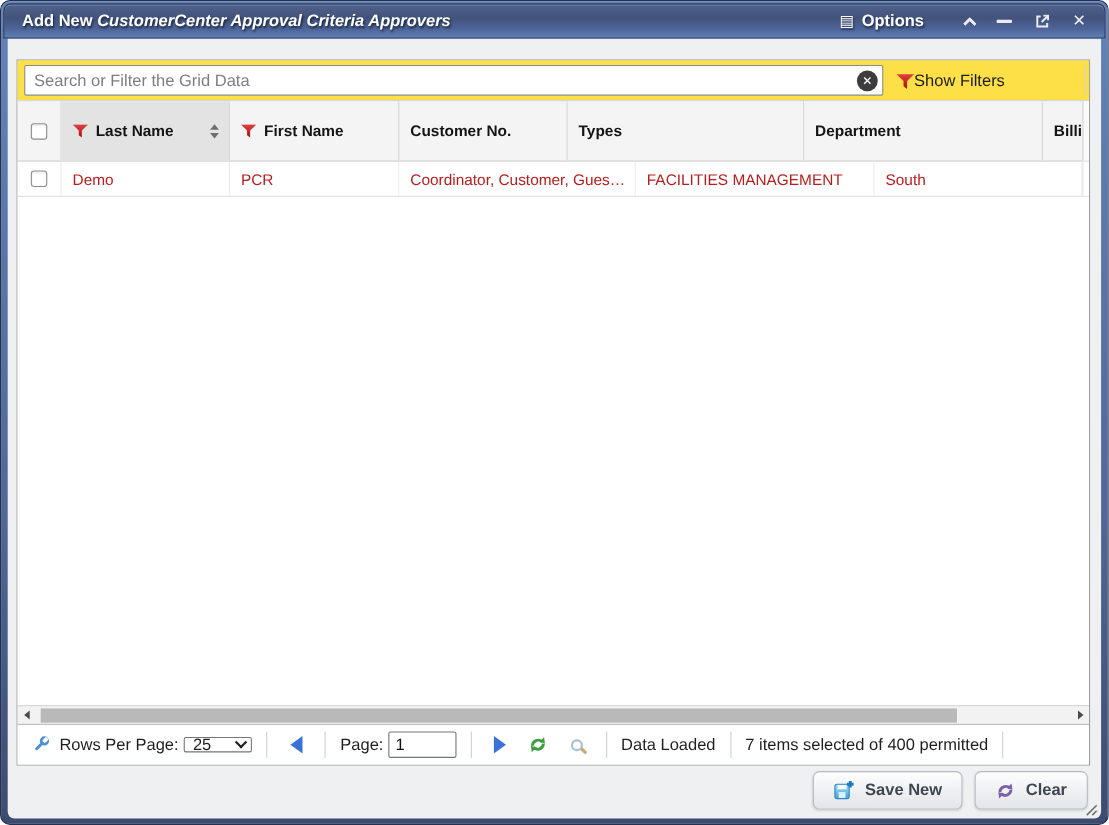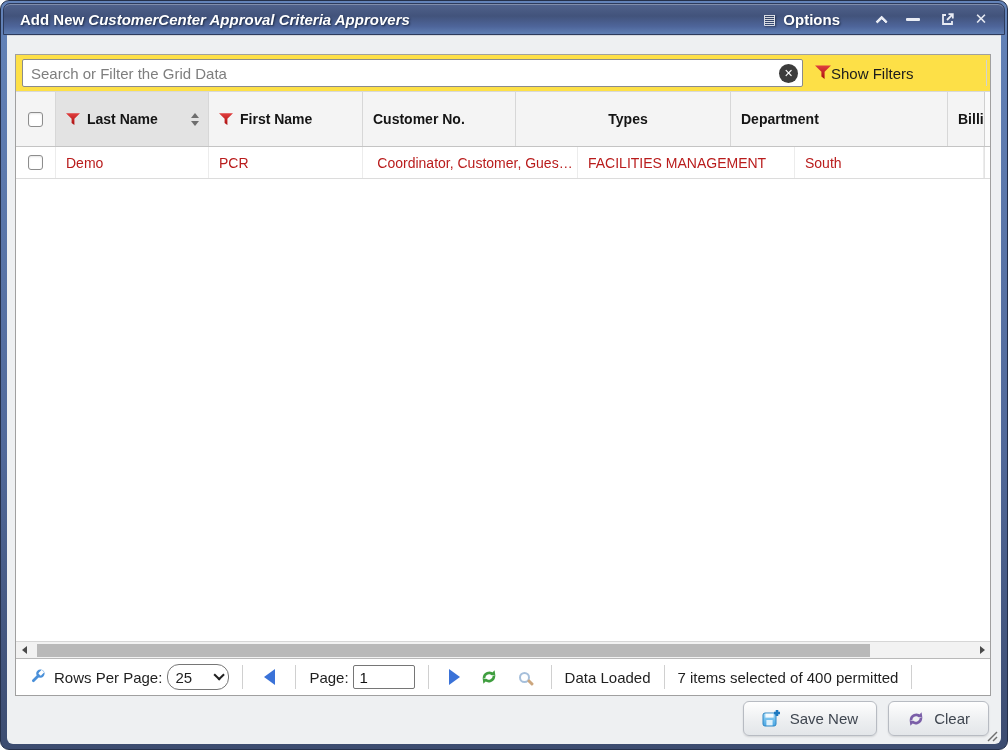--- a/index.html
+++ b/index.html
@@ -41,37 +41,37 @@
 
   
   .toolbar { height:36px; display:flex; align-items:center; background:#fde047; flex:none; }
   .search-wrap { position:relative; width:781px; margin-left:6px; flex:none; }
   .search-input { width:100%; height:28px; border:1px solid #8b8b8b; border-radius:2px;
     font-family:inherit; font-size:15px; padding:0 26px 0 8px; color:#333; }
   .search-input::placeholder { color:#7e7e7e; opacity:1; }
   .clear-x { position:absolute; right:5px; top:5px; width:19px; height:19px; border-radius:50%;
     background:#3c3c3c; color:#fff; font-size:11px; font-weight:bold;
     display:flex; align-items:center; justify-content:center; cursor:pointer; }
-  .show-filters { display:flex; align-items:flex-start; gap:0; padding:0 14px 0 12px;
+  .show-filters { display:flex; align-items:flex-end; gap:0; padding:0 14px 0 12px;
     font-size:15px; color:#1c1c1c; cursor:pointer; }
   .funnel { width:16px; height:15px; background:linear-gradient(#e34040,#a50b0b);
     clip-path:polygon(0% 6%,100% 6%,60% 48%,60% 96%,40% 80%,40% 48%);
     filter:drop-shadow(0 0 1px #5b0000); }
   .funnel.small { width:14px; height:13px; }
   .tb-sep { width:1px; height:26px; background:#d2d2d2; margin-left:58px; }
 
   
   .ghead { height:56px; display:flex; background:#f4f4f4; border-top:1px solid #d8d8d8;
     border-bottom:1px solid #c4c4c4; flex:none; font-size:14px; font-weight:bold; color:#141414; }
   .hcell { display:flex; align-items:center; gap:7px; padding:0 0 0 10px;
     border-right:1px solid #d7d7d7; overflow:hidden; white-space:nowrap; }
   .hcell.cb-col { width:40px; justify-content:center; padding:0; flex:none; }
   .hcell.sorted { background:#e3e3e3; }
   .w-ln{width:153px;flex:none;} .w-fn{width:154px;flex:none;} .w-cn{width:153px;flex:none;}
-  .w-ty{width:215px;flex:none;justify-content:center;} .w-dp{width:217px;flex:none;} .w-bl{flex:1;border-right:none;}
+  .w-ty{width:215px;flex:none;} .w-dp{width:217px;flex:none;} .w-bl{flex:1;border-right:none;}
   .gutter { width:6px; flex:none; border-left:1px solid #cfcfcf; background:#fafafa; }
   .sort { display:flex; flex-direction:column; gap:3px; margin-left:auto; margin-right:9px; }
   .tri-up  { width:0; height:0; border-left:4px solid transparent; border-right:4px solid transparent; border-bottom:5px solid #6e6e6e; }
   .tri-dn  { width:0; height:0; border-left:4px solid transparent; border-right:4px solid transparent; border-top:5px solid #6e6e6e; }
   .cb { width:15px; height:15px; border:1px solid #8d8d8d; border-radius:3px; background:#fff;
     box-shadow:inset 0 1px 2px rgba(0,0,0,.10); cursor:pointer; }
 
   
   .grow { height:32px; display:flex; align-items:stretch; border-bottom:1px solid #dcdcdc;
     font-size:14px; color:#b91c1c; flex:none; background:#fff; }
@@ -88,40 +88,40 @@
   .sb-tri-l { width:0;height:0; border-top:4px solid transparent; border-bottom:4px solid transparent; border-right:5px solid #4a4a4a; }
   .sb-tri-r { width:0;height:0; border-top:4px solid transparent; border-bottom:4px solid transparent; border-left:5px solid #4a4a4a; }
   .sb-track { flex:1; height:100%; position:relative; }
   .sb-thumb { position:absolute; left:5px; top:2px; height:13px; width:833px; background:#b9b9b9; cursor:pointer; }
 
   
   .pager { height:37px; flex:none; border-top:1px solid #b9b9b9; background:#fff;
     display:flex; align-items:center; font-size:15px; color:#1f1f1f; padding-left:12px; }
   .vsep { width:1px; height:24px; background:#d0d0d0; margin:0 13px; flex:none; }
   .rpp-label { margin:0 5px 0 8px; }
-  .selectbox { width:62px; height:26px; border:1px solid #767676; background:#fff; border-radius:12px;
+  .selectbox { width:62px; height:14px; border:1px solid #767676; background:#fff; border-radius:2px;
     display:flex; align-items:center; padding:0 7px; cursor:pointer; }
   .selectbox .chev { margin-left:auto; width:8px; height:8px; border-right:2.5px solid #1f1f1f;
     border-bottom:2.5px solid #1f1f1f; transform:rotate(45deg) translateY(-3px); }
   .pg-arrow { width:0; height:0; cursor:pointer; }
   .pg-left  { border-top:8px solid transparent; border-bottom:8px solid transparent; border-right:11px solid #3a72d8; }
   .pg-right { border-top:8px solid transparent; border-bottom:8px solid transparent; border-left:11px solid #3a72d8; }
   .page-input { width:62px; height:24px; border:1px solid #767676; border-radius:2px;
     font-family:inherit; font-size:15px; padding:0 6px; color:#111; margin-left:4px; }
   .icon-btn { display:flex; align-items:center; justify-content:center; width:26px; height:26px; cursor:pointer; }
   .mag { width:11px; height:11px; border:2.5px solid #9db9d8; border-radius:50%; position:relative; opacity:.9; }
   .mag::after { content:""; position:absolute; width:7px; height:3px; background:#c79d6f;
     right:-6px; bottom:-3px; transform:rotate(45deg); border-radius:1px; }
   .status-txt { white-space:nowrap; }
 
   
   .actionbar { position:absolute; right:12px; bottom:8px; display:flex; gap:11px; align-items:center; }
   .btn { height:35px; display:flex; align-items:center; gap:9px; padding:0 18px;
     background:linear-gradient(#fefefe,#eceef0 60%,#e3e6e9); border:1px solid #b7bbc2;
-    border-radius:6px; font-size:15px; font-weight:normal; color:#3f4650; cursor:pointer;
+    border-radius:6px; font-size:15px; font-weight:bold; color:#3f4650; cursor:pointer;
     box-shadow:0 1px 2px rgba(0,0,0,.12); }
   .resize-grip { position:absolute; right:3px; bottom:2px; width:16px; height:16px; }
 
   .icon-svg { display:block; }
 </style>
 </head>
 <body>
 
 <div class="window">
 

